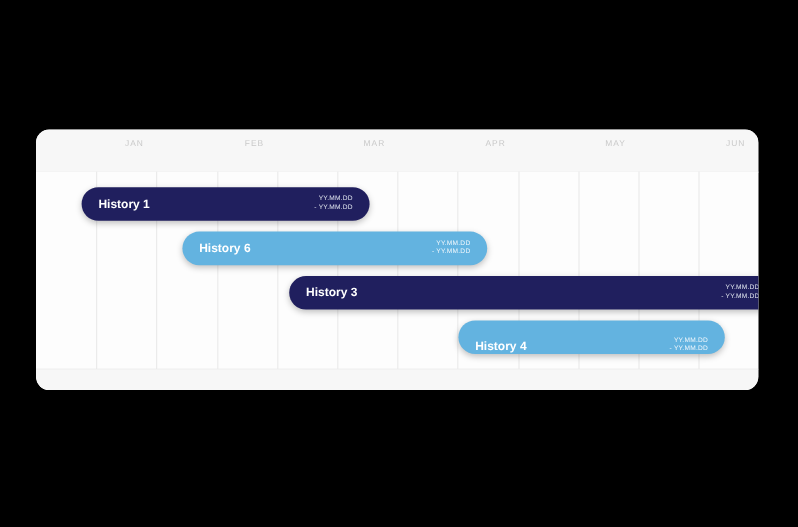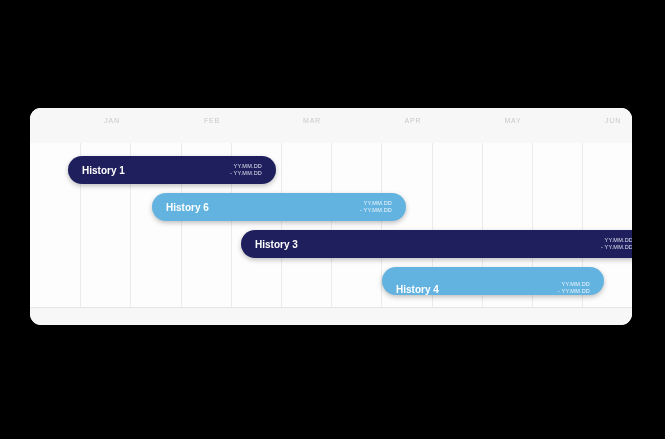--- a/index.html
+++ b/index.html
@@ -119,21 +119,21 @@
           <div class="grid-line" style="left: 201px;"></div>
           <div class="grid-line" style="left: 251px;"></div>
           <div class="grid-line" style="left: 301px;"></div>
           <div class="grid-line" style="left: 351px;"></div>
           <div class="grid-line" style="left: 402px;"></div>
           <div class="grid-line" style="left: 452px;"></div>
           <div class="grid-line" style="left: 502px;"></div>
           <div class="grid-line" style="left: 552px;"></div>
         </div>
       <div id="bars">
-          <div class="bar dark" style="left: 38px; width: 208px; top: 13px;">
+          <div class="bar dark" style="left: 38px; width: 240px; top: 13px;">
             <div class="bar-label">History 1</div>
             <div class="bar-dates">
               <span>YY.MM.DD</span>
               <span>- YY.MM.DD</span>
             </div>
           </div>
           <div class="bar light" style="left: 122px; width: 254px; top: 50px;">
             <div class="bar-label">History 6</div>
             <div class="bar-dates">
               <span>YY.MM.DD</span>

